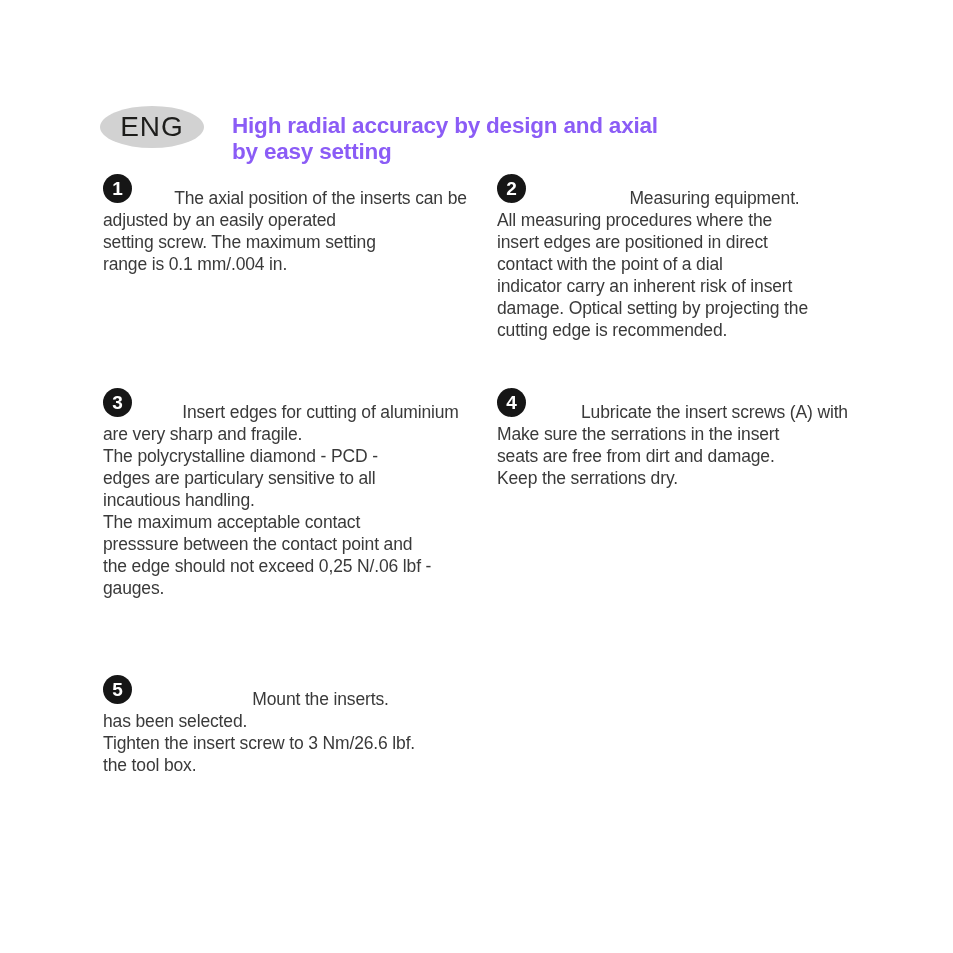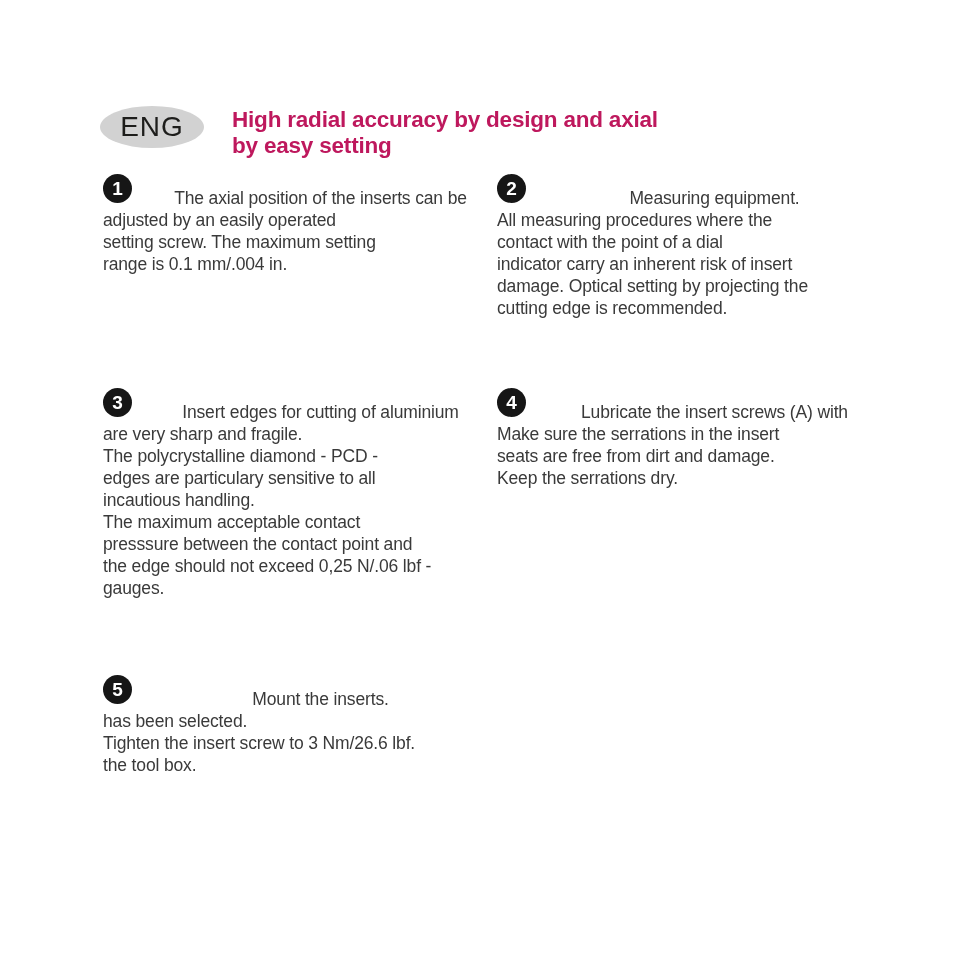--- a/index.html
+++ b/index.html
@@ -25,26 +25,26 @@
     display: flex;
     align-items: center;
     justify-content: center;
     font-size: 28px;
     letter-spacing: 1px;
     color: #1d1d1b;
   }
   .title {
     position: absolute;
     left: 232px;
-    top: 107px;
+    top: 113px;
     margin: 0;
     font-size: 22.5px;
     line-height: 26px;
     font-weight: bold;
-    color: #be185d;
+    color: #8b5cf6;
     letter-spacing: -0.2px;
   }
   .title .t-ln { display: block; }
 
   
   .step {
     position: absolute;
     width: 395px;
     font-size: 17.5px;
     line-height: 22px;
@@ -100,20 +100,21 @@
     <span class="ln first">The axial position of the inserts can be</span>
     <span class="ln">adjusted by an easily operated</span>
     <span class="ln">setting screw. The maximum setting</span>
     <span class="ln">range is 0.1 mm/.004 in.</span>
   </section>
 
   <section class="step s2">
     <span class="badge">2</span>
     <span class="ln first">Measuring equipment.</span>
     <span class="ln">All measuring procedures where the</span>
+    <span class="ln">insert edges are positioned in direct</span>
     <span class="ln">contact with the point of a dial</span>
     <span class="ln">indicator carry an inherent risk of insert</span>
     <span class="ln">damage. Optical setting by projecting the</span>
     <span class="ln">cutting edge is recommended.</span>
   </section>
 
   <section class="step s3">
     <span class="badge">3</span>
     <span class="ln first">Insert edges for cutting of aluminium</span>
     <span class="ln">are very sharp and fragile.</span>

